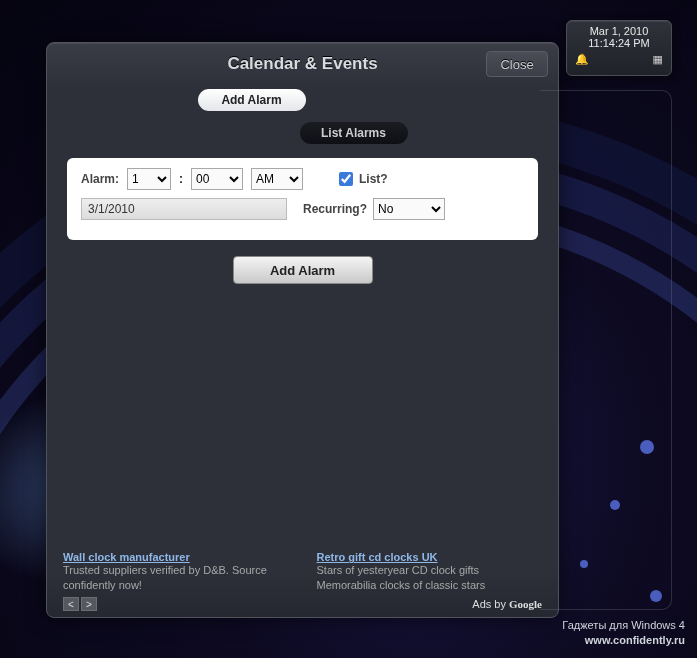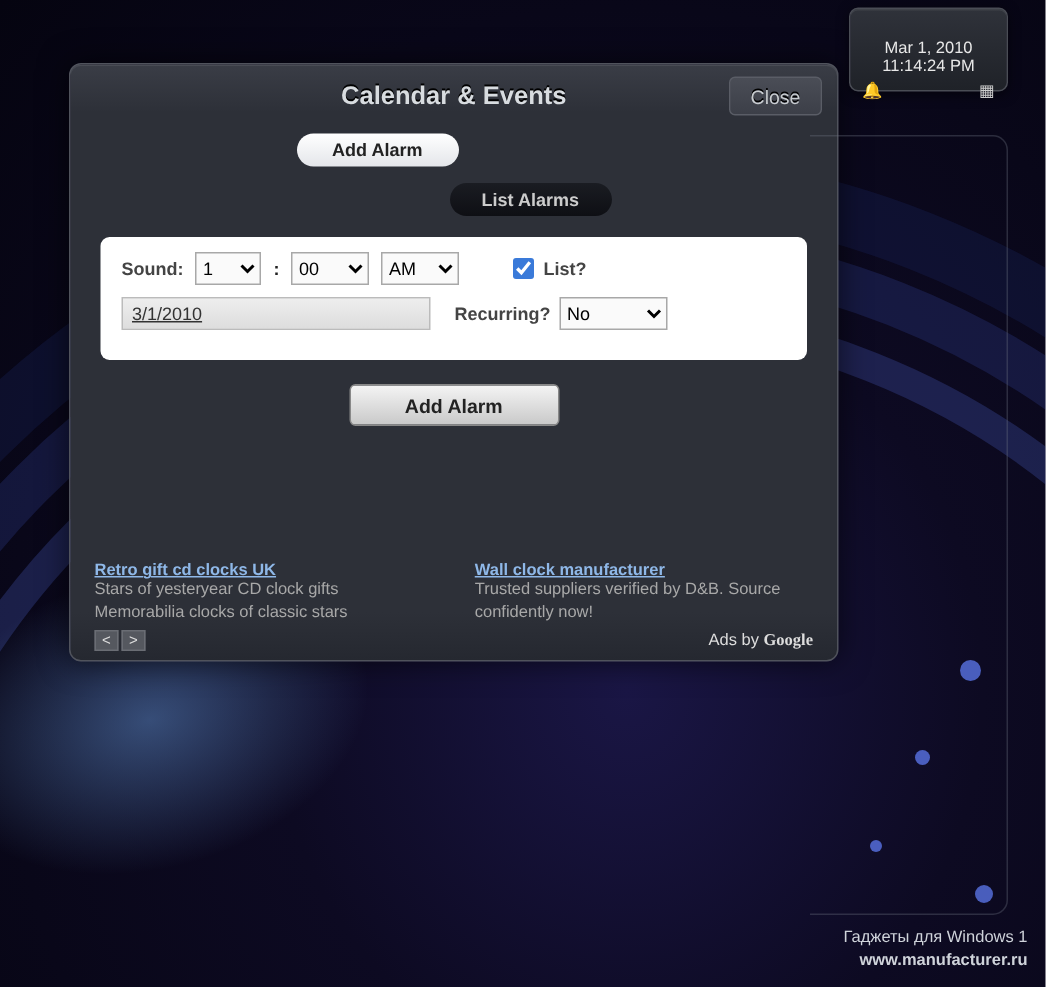--- a/index.html
+++ b/index.html
@@ -15,21 +15,21 @@
 .arc2 { width: 1100px; height: 1100px; left: -150px; top: 150px; border-width: 30px; border-color: rgba(70,100,220,0.18); }
 .arc3 { width: 1000px; height: 1000px; left: -100px; top: 200px; border-width: 20px; border-color: rgba(90,120,240,0.22); }
 .flare { position: absolute; left: -50px; top: 380px; width: 300px; height: 200px; background: radial-gradient(ellipse, rgba(120,180,255,0.4), transparent 70%); transform: rotate(-15deg); }
 .dot { position: absolute; border-radius: 50%; background: rgba(100,130,255,0.7); }
 .d1 { width: 14px; height: 14px; left: 640px; top: 440px; }
 .d2 { width: 10px; height: 10px; left: 610px; top: 500px; }
 .d3 { width: 8px; height: 8px; left: 580px; top: 560px; }
 .d4 { width: 12px; height: 12px; left: 650px; top: 590px; }
 
 .main-panel {
-  position: absolute; left: 46px; top: 42px; width: 513px; height: 399px;
+  position: absolute; left: 46px; top: 42px; width: 513px; height: 576px;
   background: linear-gradient(#3a3d46, #2d3038 8%, #2d3038 92%, #252830);
   border: 1px solid #50535c; border-radius: 8px;
   box-shadow: 0 0 20px rgba(0,0,0,0.6), inset 0 1px 0 rgba(255,255,255,0.08);
   display: flex; flex-direction: column;
 }
 .titlebar { display: flex; align-items: center; justify-content: center; height: 42px; position: relative; }
 .titlebar h1 { color: #d8dce0; font-size: 17px; font-weight: bold; text-shadow: 0 -1px 0 #000; }
 .close-btn {
   position: absolute; right: 10px; top: 8px; width: 62px; height: 26px;
   background: linear-gradient(#4a4d56, #3c3f48); border: 1px solid #5a5d66;
@@ -51,21 +51,21 @@
 }
 .form-row { display: flex; align-items: center; gap: 8px; margin-bottom: 8px; }
 .form-row label { font-weight: bold; color: #444; }
 .sel { height: 22px; font-size: 12px; background: #fafafa; border: 1px solid #a8a8a8; }
 .sel.hour { width: 44px; } .sel.min { width: 52px; } .sel.ampm { width: 52px; } .sel.rec { width: 72px; }
 .colon { font-weight: bold; }
 .sound-group { margin-left: 28px; display: flex; align-items: center; gap: 6px; }
 .sound-group input { width: 14px; height: 14px; accent-color: #3a7ad9; }
 .date-input {
   width: 206px; height: 22px; font-size: 12px; padding: 2px 6px;
-  background: linear-gradient(#eee, #ddd); border: 1px solid #bbb; color: #333; text-decoration: underline;
+  background: linear-gradient(#eee, #ddd); border: 1px solid #bbb; color: #333;
 }
 .recurring-group { margin-left: 8px; display: flex; align-items: center; gap: 6px; }
 
 .add-alarm-btn {
   display: block; margin: 8px auto 0; width: 140px; height: 28px;
   background: linear-gradient(#f4f4f4, #c9c9c9); border: 1px solid #888;
   border-radius: 4px; font-weight: bold; font-size: 13px; color: #222; cursor: pointer;
 }
 
 .spacer { flex: 1; }
@@ -75,25 +75,25 @@
 .ad-col { flex: 1; }
 .ad-title { color: #8fb8e8; text-decoration: underline; font-weight: bold; cursor: pointer; }
 .ad-desc { color: #a8a8a8; line-height: 1.35; }
 .ad-footer { display: flex; align-items: center; justify-content: space-between; margin-top: 4px; }
 .ad-nav { display: flex; gap: 2px; }
 .ad-nav button { width: 16px; height: 14px; font-size: 10px; background: #55585f; border: 1px solid #6a6d74; color: #ddd; cursor: pointer; }
 .ads-by { font-size: 11px; color: #ddd; }
 .ads-by .g { font-family: Georgia, serif; font-weight: bold; }
 
 .clock-gadget {
-  position: absolute; left: 566px; top: 5px; width: 106px; height: 56px;
+  position: absolute; left: 566px; top: 20px; width: 106px; height: 56px;
   background: linear-gradient(#2f323a, #1f2228); border: 1px solid #4a4d55;
   border-radius: 6px; color: #e8e8e8; font-size: 11px; text-align: center;
   box-shadow: inset 0 1px 0 rgba(255,255,255,0.08), 0 2px 8px rgba(0,0,0,0.5);
-  padding-top: 20px;
+  padding-top: 4px;
 }
 .clock-gadget .ico-row { display: flex; justify-content: space-between; padding: 4px 8px 0; font-size: 11px; }
 .clock-gadget .ico { color: #ccc; cursor: pointer; }
 .outline-panel {
   position: absolute; left: 540px; top: 90px; width: 132px; height: 520px;
   border: 1px solid rgba(110,115,130,0.35); border-top-right-radius: 10px; border-bottom-right-radius: 10px;
   border-left: none; pointer-events: none;
 }
 
 .watermark { position: absolute; right: 12px; bottom: 10px; color: #cfd3da; font-size: 11px; text-align: right; line-height: 1.35; }
@@ -119,21 +119,21 @@
     <button class="close-btn">Close</button>
   </div>
 
   <div class="tabs">
     <button class="tab active">Add Alarm</button>
     <button class="tab inactive">List Alarms</button>
   </div>
 
   <div class="form-card">
     <div class="form-row">
-      <label>Sound:</label>
+      <label>Alarm:</label>
       <select class="sel hour"><option>1</option></select>
       <span class="colon">:</span>
       <select class="sel min"><option>00</option></select>
       <select class="sel ampm"><option>AM</option></select>
       <span class="sound-group">
         <input type="checkbox" checked="" style="">
         <label>List?</label>
       </span>
     </div>
     <div class="form-row">
@@ -145,26 +145,26 @@
     </div>
   </div>
 
   <button class="add-alarm-btn">Add Alarm</button>
 
   <div class="spacer"></div>
 
   <div class="ads">
     <div class="ad-row">
       <div class="ad-col">
+        <div class="ad-title">Wall clock manufacturer</div>
+        <div class="ad-desc">Trusted suppliers verified by D&amp;B. Source confidently now!</div>
+      </div>
+      <div class="ad-col">
         <div class="ad-title">Retro gift cd clocks UK</div>
         <div class="ad-desc">Stars of yesteryear CD clock gifts Memorabilia clocks of classic stars</div>
-      </div>
-      <div class="ad-col">
-        <div class="ad-title">Wall clock manufacturer</div>
-        <div class="ad-desc">Trusted suppliers verified by D&amp;B. Source confidently now!</div>
       </div>
     </div>
     <div class="ad-footer">
       <div class="ad-nav">
         <button>&lt;</button>
         <button>&gt;</button>
       </div>
       <div class="ads-by">
         <span>Ads by </span><span class="g">Google</span>
       </div>
@@ -177,15 +177,15 @@
   <div>11:14:24 PM</div>
   <div class="ico-row">
     <span class="ico">🔔</span>
     <span class="ico">▦</span>
   </div>
 </div>
 
 <div class="outline-panel"></div>
 
 <div class="watermark">
-  <div>Гаджеты для Windows 1</div>
-  <div class="line2">www.manufacturer.ru</div>
+  <div>Гаджеты для Windows 4</div>
+  <div class="line2">www.confidently.ru</div>
 </div>
 
 </body></html>

